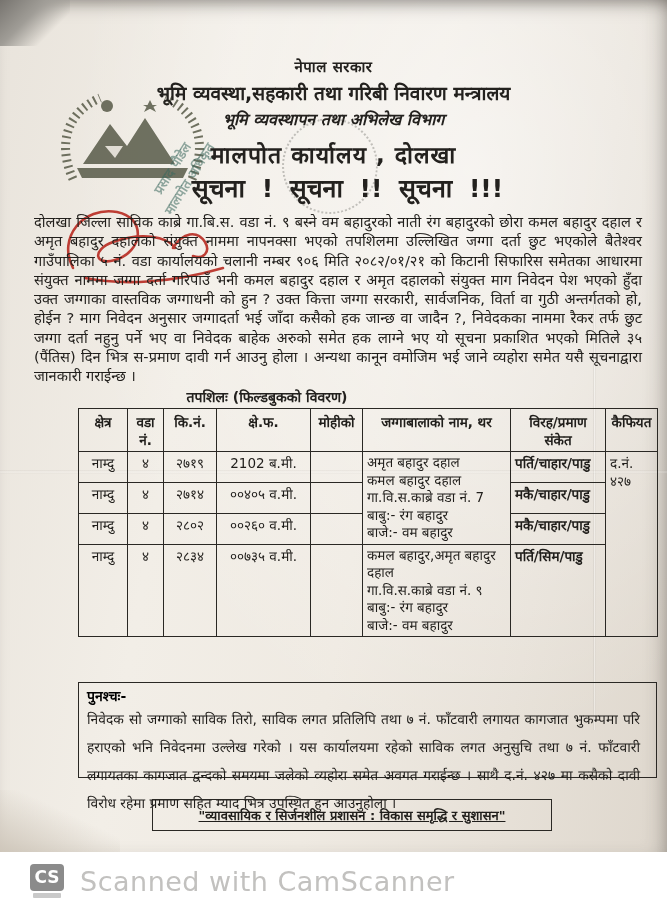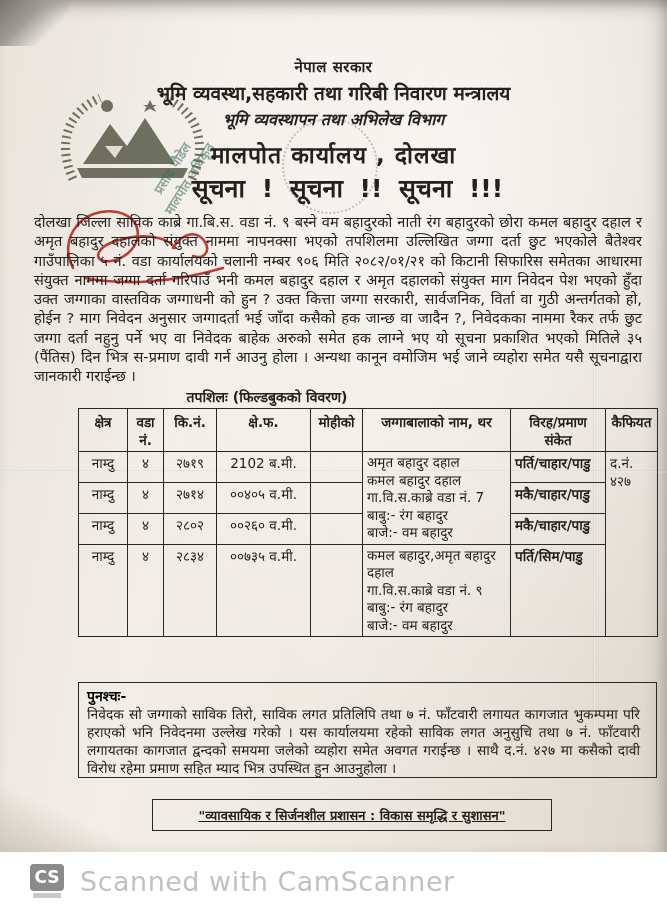--- a/index.html
+++ b/index.html
@@ -74,21 +74,21 @@
   td.c { text-align:center; }
   td.pre { white-space:pre-line; line-height:17.5px; }
   td.sign { font-weight:bold; }
   td.remark { white-space:pre-line; padding-top:42px; font-weight:500; }
   tr.tall td { height:92px; }
 
   
   .ps-box { position:absolute; left:78px; top:658px; width:579px; height:96px;
     border:1.8px solid #2a2824; padding:3px 16px 4px 8px;margin-top:24px; }
   .ps-head { font-size:14px; font-weight:bold; }
-  .ps-text { font-size:13.8px; line-height:18px; text-align:justify; color:#201e1b; }
+  .ps-text { font-size:13.8px; line-height:28px; text-align:justify; color:#201e1b; }
 
   
   .motto-box { position:absolute; left:152px; top:799px; width:400px; height:32px;
     border:1.7px solid #2a2824; display:flex; align-items:center; justify-content:center; }
   .motto-text { font-size:13px; font-weight:bold; text-decoration:underline; color:#201e1b; }
 
   
   .cs-bar { position:absolute; left:0; top:852px; width:667px; height:58px; background:#ffffff;
     display:flex; align-items:center; }
   .cs-logo { margin-left:30px; width:34px; height:34px; position:relative; }

